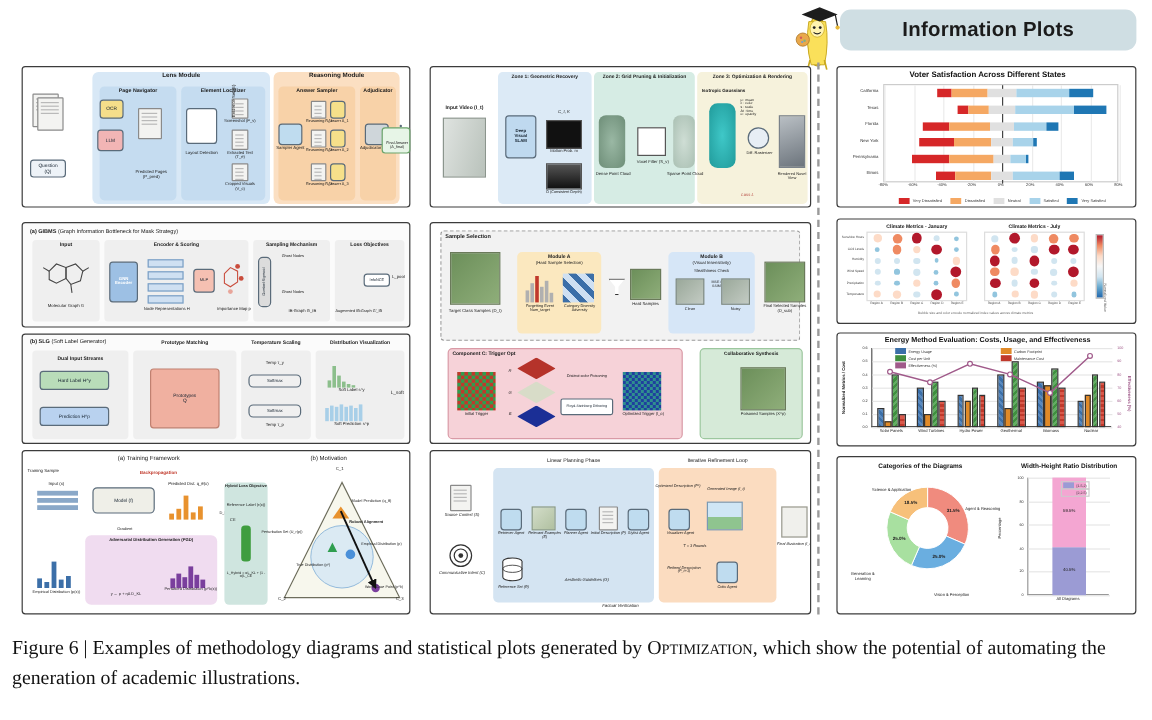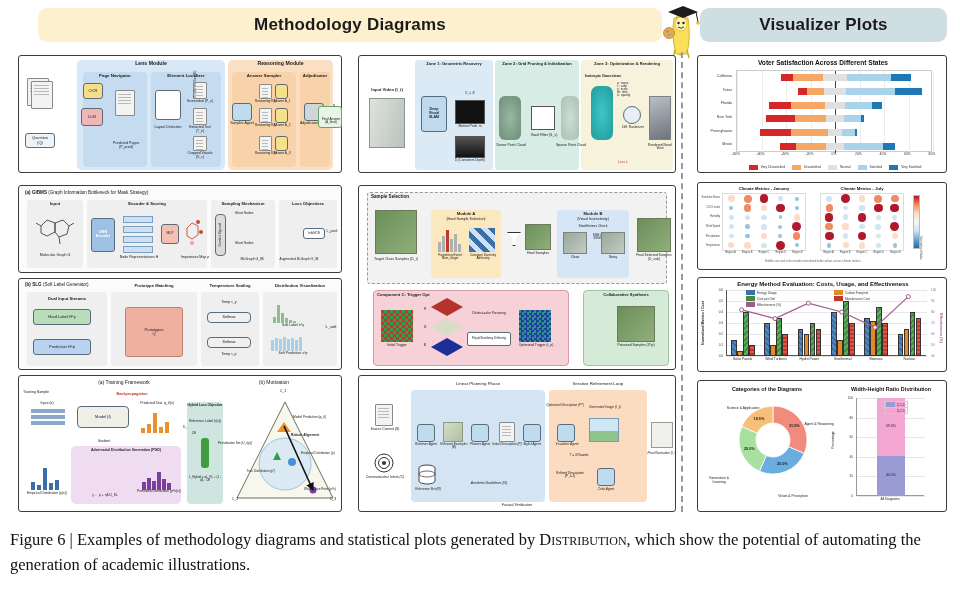--- a/index.html
+++ b/index.html
@@ -61,22 +61,21 @@
   .gridline { position:absolute; background:#e6e6e6; }
   .bar { position:absolute; }
   .legend-row { position:absolute; display:flex; align-items:center; gap:3px; }
   .legend-sw { width:9px; height:5px; display:inline-block; }
 </style>
 </head>
 <body>
 
 <div id="figure-wrap">
 
-  <div class="banner" id="banner-methodology">Methodology Diagrams</div>
-  <div class="banner" id="banner-statistical">Visualizer Plots</div>
+  <div class="banner" id="banner-statistical">Information Plots</div>
 
   <svg id="mascot" viewBox="0 0 46 60">
     <ellipse cx="21" cy="34" rx="7.5" ry="21" fill="#f5d742" stroke="#b89a1e" stroke-width="1"></ellipse>
     <path d="M14 18 Q11 36 16 54 L27 54 Q31 36 28 18 Z" fill="#fae05a" stroke="#c9a81f" stroke-width="0.8"></path>
     <ellipse cx="21" cy="24" rx="6" ry="7" fill="#fff3b0" stroke="#c9a81f" stroke-width="0.6"></ellipse>
     <circle cx="18.5" cy="23" r="1.2" fill="#222"></circle>
       <circle cx="23.5" cy="23" r="1.2" fill="#222"></circle>
     <path d="M18 27 Q21 29.5 24 27" stroke="#222" fill="none" stroke-width="0.9"></path>
     <path d="M8 12 L23 6 L38 12 L23 18 Z" fill="#1d1d1d"></path>
     <rect x="18" y="11" width="10" height="4" rx="1" fill="#1d1d1d"></rect>
@@ -804,15 +803,15 @@
         <div style="position: absolute; left: 0px; top: 6px; display: flex; align-items: center; gap: 2px; border: 0.3px solid rgb(204, 204, 204); padding: 0px 1px;">
           <span class="legend-sw" style="background:#f4a6d2"></span>
           <span style="font-size: 3px; color: rgb(51, 51, 51);">[2,2.5)</span>
         </div>
       </div>
   </div>
 
 </div>
 
 <div id="caption">
-  <span>Figure 6 | Examples of methodology diagrams and statistical plots generated by </span><span class="sc">Distribution</span><span>,</span>
+  <span>Figure 6 | Examples of methodology diagrams and statistical plots generated by </span><span class="sc">Optimization</span><span>,</span>
   <span>which show the potential of automating the generation of academic illustrations.</span>
 </div>
 
 </body></html>

